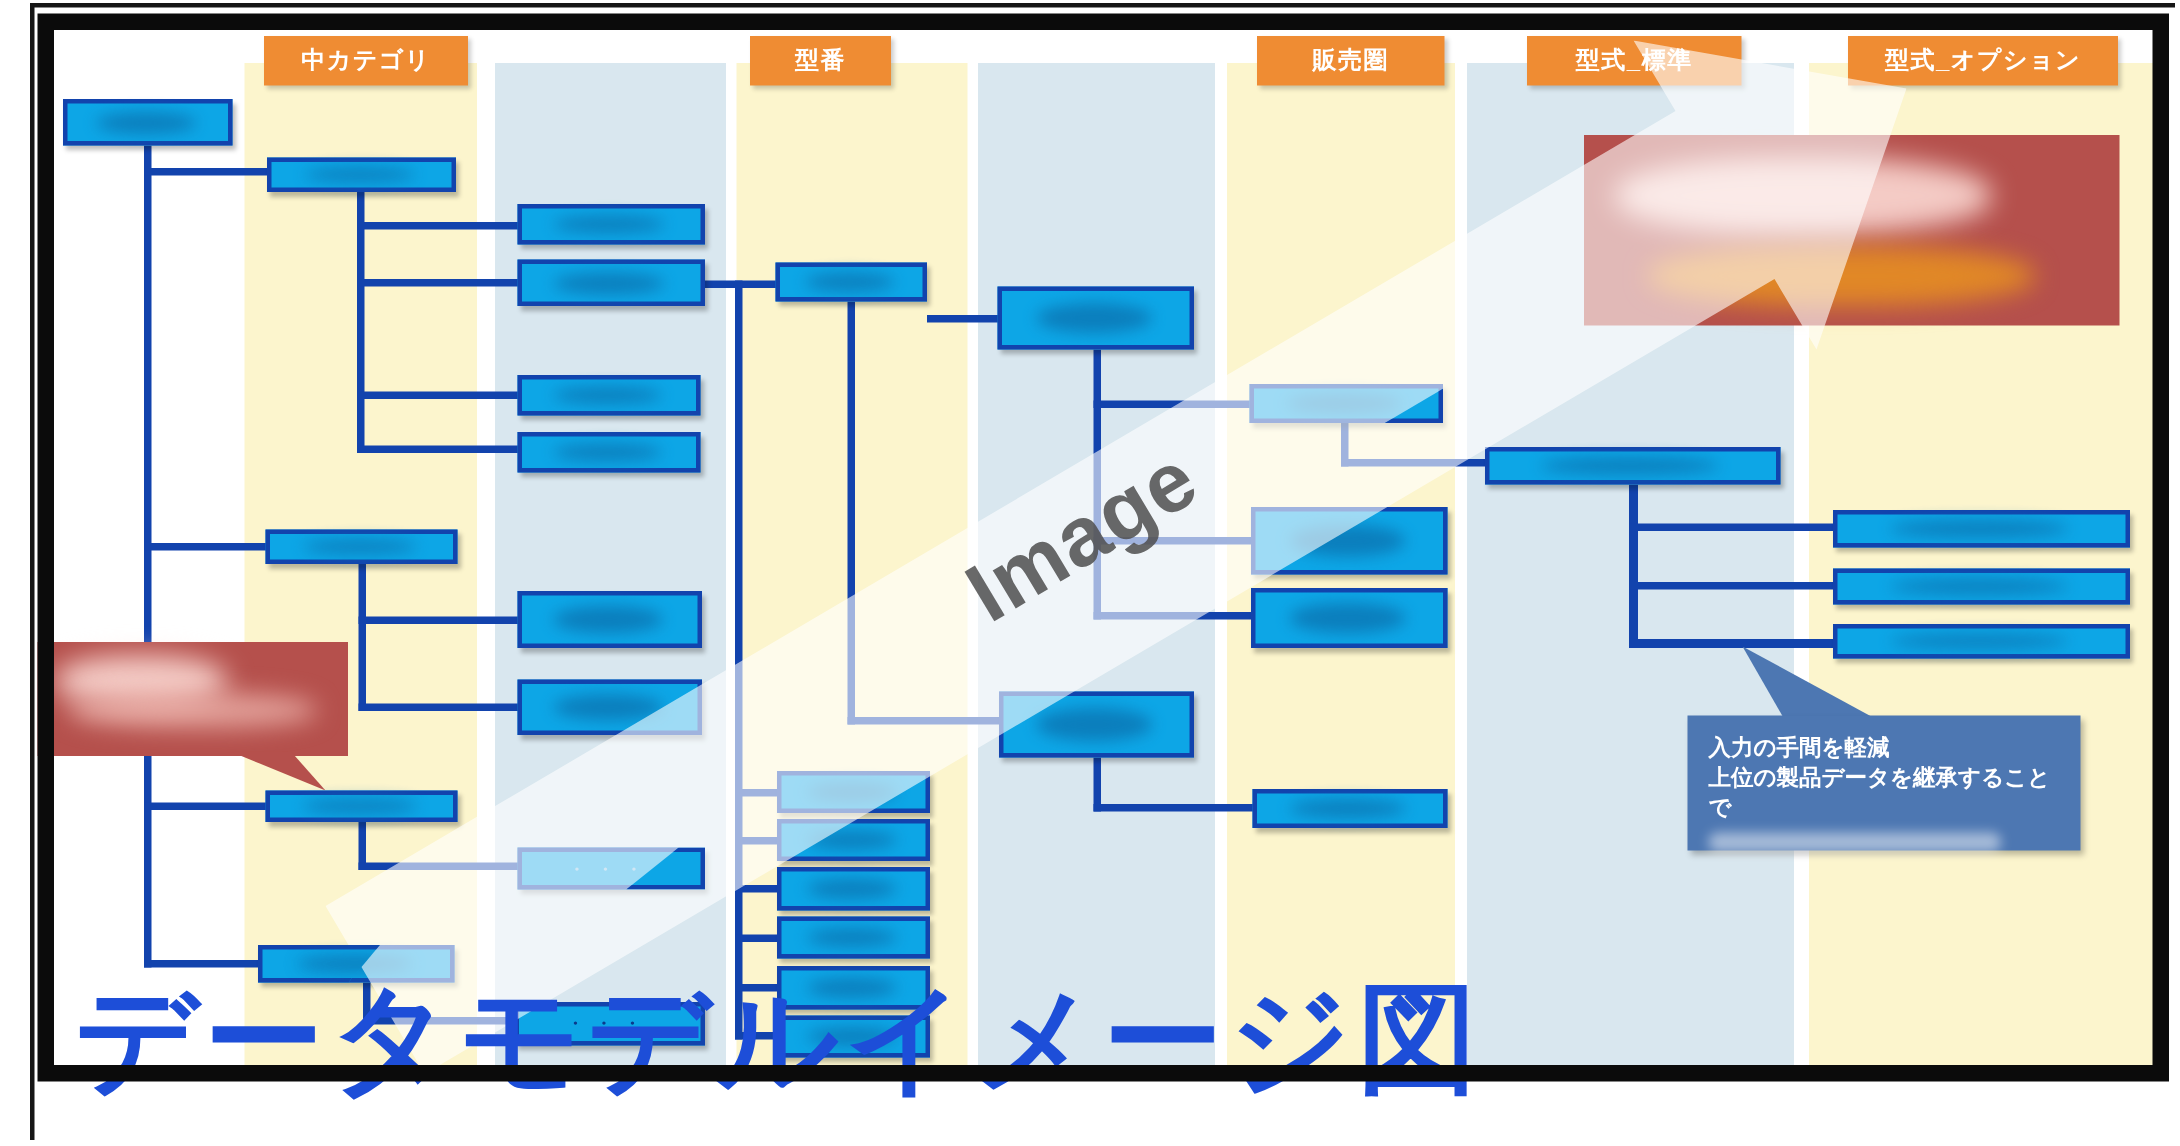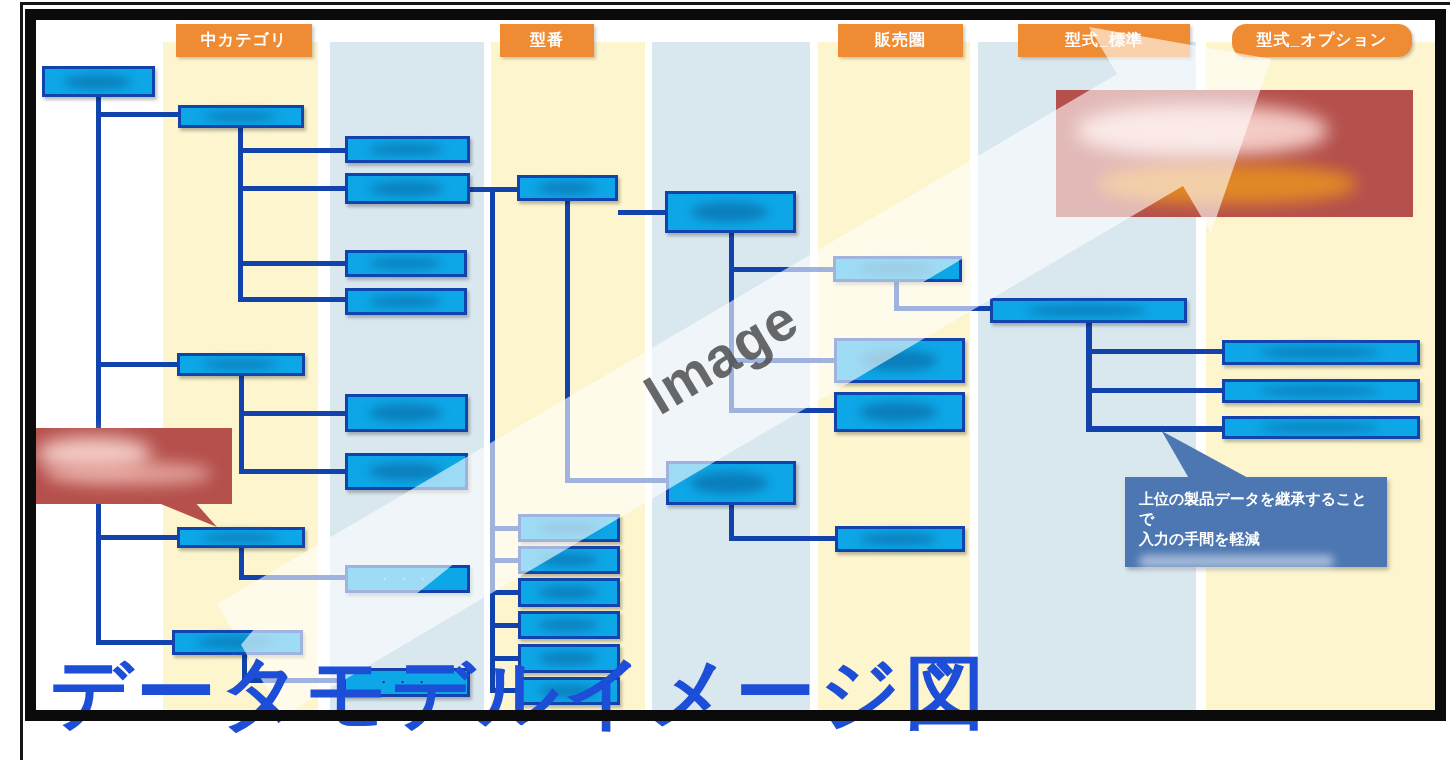--- a/index.html
+++ b/index.html
@@ -126,24 +126,24 @@
 
   <div class="colhead" style="left:176px;width:136px;">
       <span>中カテゴリ</span>
     </div>
   <div class="colhead" style="left:500px;width:94px;">
       <span>型番</span>
     </div>
   <div class="colhead" style="left:838px;width:125px;">
       <span>販売圏</span>
     </div>
-  <div class="colhead" style="left:1018px;width:172px;">
+  <div class="colhead" style="left:1018px;width:143px;">
       <span>型式_標準</span>
     </div>
-  <div class="colhead" style="left:1232px;width:180px;border-radius:14px;">
+  <div class="colhead" style="left:1232px;width:180px;">
       <span>型式_オプション</span>
     </div>
 
   <div class="ln" style="left:96px;top:97px;width:5px;height:548px;"></div>
   <div class="ln" style="left:96px;top:112px;width:86px;height:5px;"></div>
   <div class="ln" style="left:96px;top:362px;width:85px;height:5px;"></div>
   <div class="ln" style="left:96px;top:535px;width:85px;height:5px;"></div>
   <div class="ln" style="left:96px;top:640px;width:80px;height:5px;"></div>
 
   <div class="ln" style="left:238px;top:128px;width:5px;height:174px;"></div>
@@ -247,22 +247,22 @@
   <div class="redbox" style="left:1056px;top:90px;width:357px;height:127px;">
     <span class="pinkblob" style="width:70%;height:40%;"></span>
     <span class="orangeblob"></span>
   </div>
 
   <div class="wm-band"></div>
   <div class="wm-text">Image</div>
 
   <div class="bluecallout-tail"></div>
   <div class="bluecallout">
+    <div>入力の手間を軽減</div>
     <div>上位の製品データを継承することで</div>
-    <div>入力の手間を軽減</div>
     <div class="washline"></div>
   </div>
 
   <div class="big-title">データモデルイメージ図</div>
 
   <div class="frame-outer-top"></div>
   <div class="frame-outer-left"></div>
   <div class="frame-inner"></div>
 
 </div>

